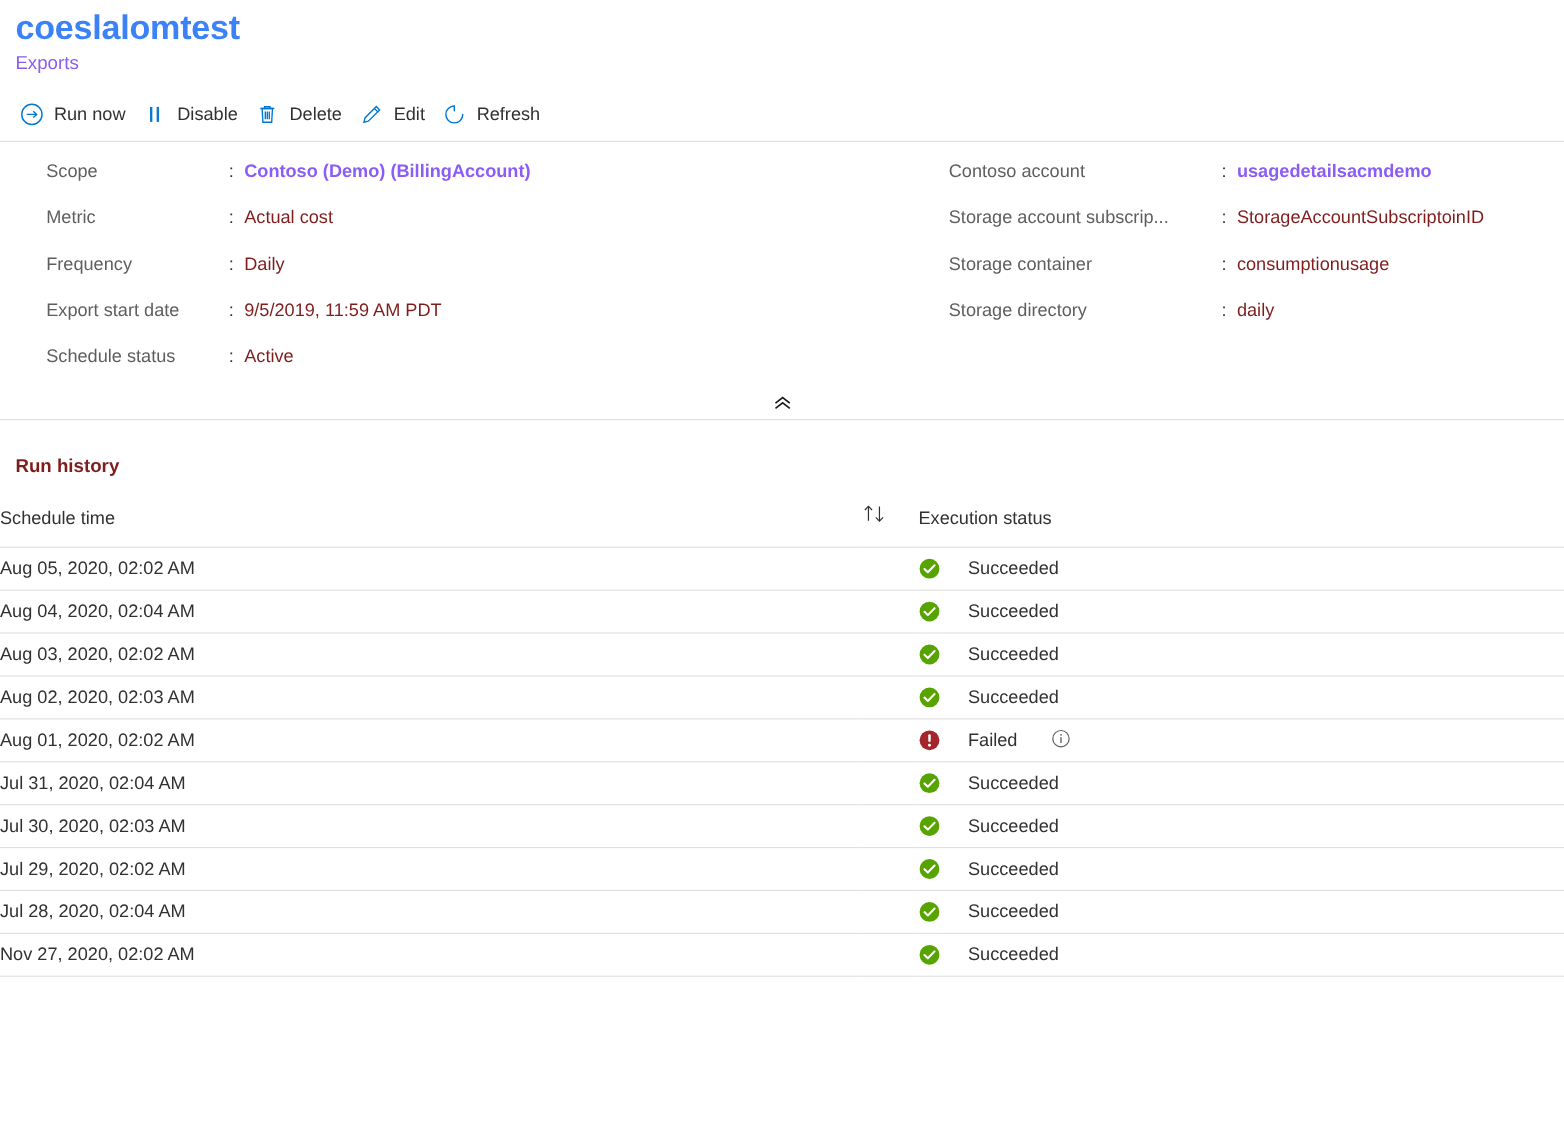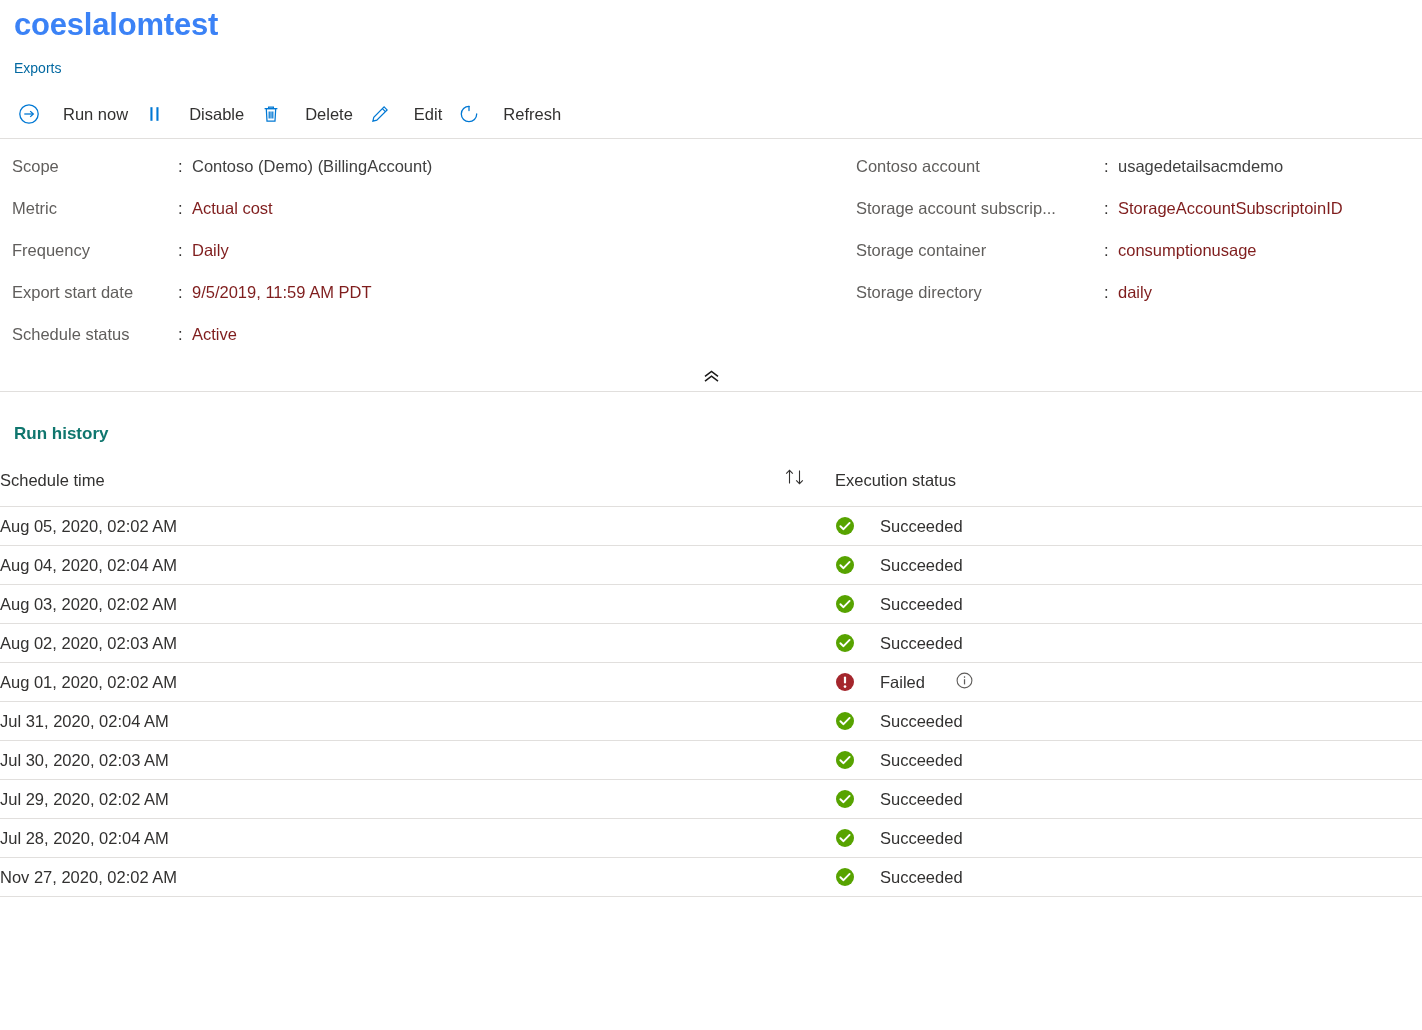--- a/index.html
+++ b/index.html
@@ -24,39 +24,39 @@
   }
   #page-title {
     font-size: 31px;
     font-weight: bold;
     line-height: 34px;
     color: #3b82f6;
     letter-spacing: -0.2px;
     margin: 0;
   }
   #page-subtitle {
-    font-size: 14px;
+    font-size: 17px;
     line-height: 20px;
-    color: #0369a1;
-    margin-top: 16px;
+    color: #8b5cf6;
+    margin-top: 6px;
   }
 
   
   #command-bar {
     display: flex;
     align-items: center;
     height: 44px;
     margin-top: 14px;
     padding-left: 14px;
     gap: 0px;
   }
   .cmd-btn {
     display: flex;
     align-items: center;
-    gap: 23px;
+    gap: 9px;
     height: 36px;
     padding: 0 12px 0 4px;
     background: transparent;
     border: none;
     cursor: pointer;
     font-family: inherit;
     font-size: 16.5px;
     color: #323130;
     white-space: nowrap;
   }
@@ -83,21 +83,21 @@
   #essentials {
     position: relative;
     padding: 16px 0 0 0;
   }
   .prop-columns {
     display: flex;
   }
   .prop-col {
     display: block;
   }
-  .prop-col.left { width: 856px; padding-left: 12px; }
+  .prop-col.left { width: 856px; padding-left: 26px; margin-left: 16px; }
   .prop-col.right { width: 566px; }
 
   .prop-row {
     display: flex;
     align-items: flex-start;
     height: 42px;
     font-size: 16.5px;
     line-height: 22px;
   }
   .prop-key {
@@ -112,23 +112,24 @@
   .prop-colon {
     color: #323130;
     width: 14px;
     flex: 0 0 auto;
   }
   .prop-val {
     color: #7f1d1d;
     white-space: nowrap;
   }
   .prop-val.link {
-    color: #404040;
+    color: #8b5cf6;
     cursor: pointer;
     text-decoration: none;
+    font-weight: bold;
   }
 
   #collapse-row {
     display: flex;
     align-items: center;
     justify-content: center;
     height: 30px;
     margin-top: -4px;
   }
   #collapse-chevron {
@@ -147,21 +148,21 @@
     background: #e1dfdd;
   }
 
   
   #run-history {
     padding-top: 30px;
   }
   #run-history-title {
     font-size: 17px;
     font-weight: bold;
-    color: #0f766e;
+    color: #7f1d1d;
     padding-left: 14px;
     line-height: 24px;
   }
 
   #history-table {
     width: 100%;
     margin-top: 22px;
     border-collapse: collapse;
   }
   #history-table thead th {

